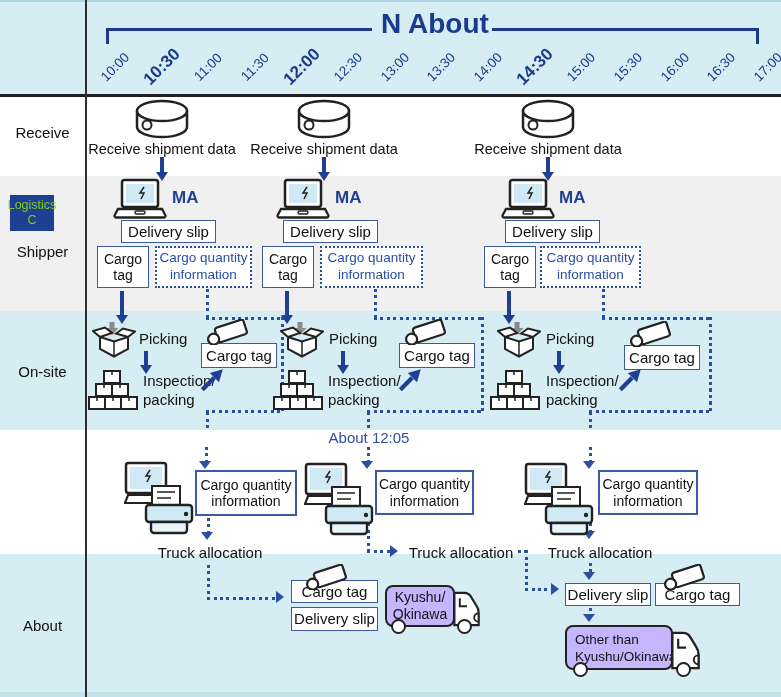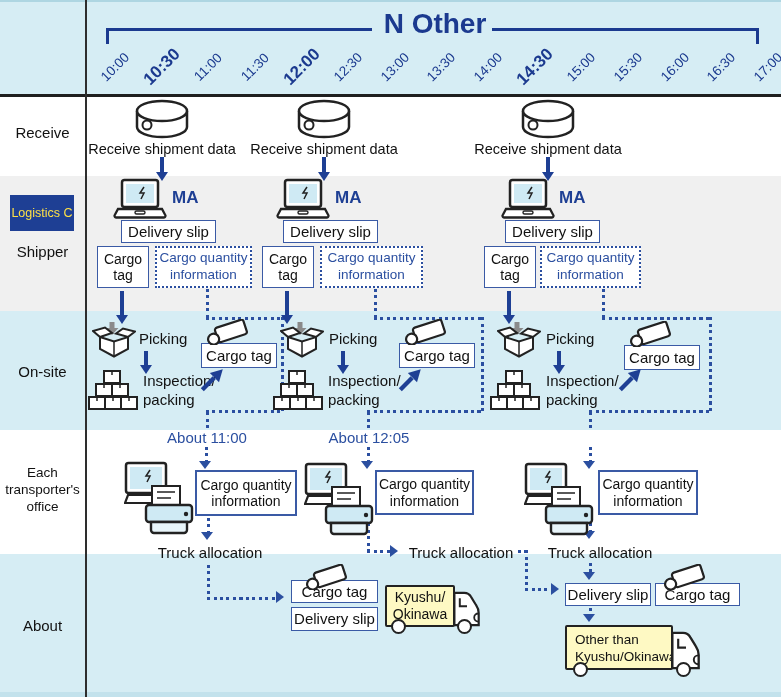--- a/index.html
+++ b/index.html
@@ -2,40 +2,40 @@
 <html><head>
 <meta charset="utf-8">
 <style>
   html,body{margin:0;padding:0;background:#fff;font-family:"Liberation Sans",sans-serif;color:#111;}
   .stage{position:relative;width:781px;height:697px;overflow:hidden;background:#fff;}
   .abs{position:absolute;}
   .band{position:absolute;left:0;width:781px;z-index:0;}
   .vline{position:absolute;left:85px;top:0;width:2px;height:697px;background:#2e2e2e;z-index:6;}
   .hdr-divider{position:absolute;left:0;top:94px;width:781px;height:2.5px;background:#1f1f1f;z-index:5;}
   .lane-label{position:absolute;left:0;width:85px;text-align:center;font-size:15px;color:#111;z-index:3;line-height:1.25;}
-  .logi-box{position:absolute;left:10px;top:195px;width:64px;height:36px;background:#1e3f94;color:#fde047;display:flex;align-items:center;justify-content:center;text-align:center;font-size:12.5px;line-height:1.2;z-index:3;}
+  .logi-box{position:absolute;left:10px;top:195px;width:44px;height:36px;background:#1e3f94;color:#84cc16;display:flex;align-items:center;justify-content:center;text-align:center;font-size:12.5px;line-height:1.2;z-index:3;}
   .title{position:absolute;left:337px;top:8px;width:196px;text-align:center;font-size:28px;font-weight:bold;color:#1b3a8f;z-index:3;}
   .bline{position:absolute;top:28px;height:2.5px;background:#1b3a8f;z-index:2;}
   .btick{position:absolute;top:28px;width:2.5px;height:16px;background:#1b3a8f;z-index:2;}
   .tlabel{position:absolute;white-space:nowrap;transform:translate(-50%,-50%) rotate(-45deg);font-size:13.5px;color:#1b3a8f;z-index:3;}
   .tlabel.tbold{font-size:17px;font-weight:bold;}
   .box{position:absolute;background:#fff;border:1.8px solid #3a5aa5;display:flex;align-items:center;justify-content:center;text-align:center;font-size:15px;line-height:1.15;z-index:2;box-sizing:border-box;}
   .box.f14{font-size:14px;}
   .dbox{position:absolute;background:#fff;border:2.5px dotted #2b4fa0;color:#2b4fa0;display:flex;align-items:center;justify-content:center;text-align:center;font-size:13.5px;line-height:1.25;z-index:2;box-sizing:border-box;}
   .txt{position:absolute;z-index:2;}
   .blue-txt{color:#2b4fa0;}
   .navy-txt{color:#1e3f94;}
   .dv{position:absolute;width:3px;background-image:repeating-linear-gradient(to bottom,#2b4fa0 0 3px,transparent 3px 6.5px);z-index:1;}
   .dh{position:absolute;height:3px;background-image:repeating-linear-gradient(to right,#2b4fa0 0 3px,transparent 3px 6.5px);z-index:1;}
   .sv{position:absolute;width:3.5px;background:#1e3f94;z-index:2;}
   .ahd{position:absolute;width:0;height:0;border-left:6px solid transparent;border-right:6px solid transparent;border-top:8px solid #2b4fa0;z-index:2;}
   .ahr{position:absolute;width:0;height:0;border-top:6px solid transparent;border-bottom:6px solid transparent;border-left:8px solid #2b4fa0;z-index:2;}
   .sahd{position:absolute;width:0;height:0;border-left:6px solid transparent;border-right:6px solid transparent;border-top:9px solid #1e3f94;z-index:2;}
   .icon{position:absolute;z-index:3;}
-  .truck-body{position:absolute;background:#fef9c3;border:2px solid #222;border-radius:2px;font-size:14px;line-height:17px;z-index:2;box-sizing:border-box;display:flex;align-items:center;justify-content:center;text-align:center;}
+  .truck-body{position:absolute;background:#c4b5fd;border:2px solid #222;border-radius:8px;font-size:14px;line-height:17px;z-index:2;box-sizing:border-box;display:flex;align-items:center;justify-content:center;text-align:center;}
   .truck-body.tleft{justify-content:flex-start;text-align:left;padding-left:8px;font-size:13.5px;}
   .wheel{position:absolute;width:15px;height:15px;border-radius:50%;background:#fff;border:2.5px solid #222;z-index:4;box-sizing:border-box;}
 </style>
 </head>
 <body>
 
 <svg width="0" height="0" style="position:absolute">
   <defs>
     <symbol id="sym-drum" viewBox="0 0 56 46">
       <path d="M3 12 v16 a25 10 0 0 0 50 0 v-16" fill="#fff" stroke="#222" stroke-width="2.5"></path>
@@ -102,21 +102,21 @@
   <div class="band" style="top:0;height:96px;background:#d6edf4;border-top:2.5px solid #aed6e2;box-sizing:border-box;"></div>
   <div class="band" style="top:96px;height:80px;background:#ffffff;"></div>
   <div class="band" style="top:176px;height:135px;background:#f0f0f0;"></div>
   <div class="band" style="top:311px;height:119px;background:#d6edf4;"></div>
   <div class="band" style="top:430px;height:124px;background:#ffffff;"></div>
   <div class="band" style="top:554px;height:143px;background:#d6edf4;"></div>
   <div class="band" style="top:692px;height:5px;background:#c3e2ec;"></div>
   <div class="hdr-divider"></div>
   <div class="vline"></div>
 
-  <div class="title">N Other</div>
+  <div class="title">N About</div>
   <div class="bline" style="left:106px;width:266px;"></div>
   <div class="bline" style="left:492px;width:266px;"></div>
   <div class="btick" style="left:106px;"></div>
   <div class="btick" style="left:756px;"></div>
   <div class="abs" style="left:0;top:0;width:781px;height:96px;">
       <div class="tlabel" style="left: 115px; top: 67px;">10:00</div>
       <div class="tlabel tbold" style="left: 161.64px; top: 67px;">10:30</div>
       <div class="tlabel" style="left: 208.28px; top: 67px;">11:00</div>
       <div class="tlabel" style="left: 254.92px; top: 67px;">11:30</div>
       <div class="tlabel tbold" style="left: 301.56px; top: 67px;">12:00</div>
@@ -129,21 +129,20 @@
       <div class="tlabel" style="left: 628.04px; top: 67px;">15:30</div>
       <div class="tlabel" style="left: 674.68px; top: 67px;">16:00</div>
       <div class="tlabel" style="left: 721.32px; top: 67px;">16:30</div>
       <div class="tlabel" style="left: 767.96px; top: 67px;">17:00</div>
     </div>
 
   <div class="lane-label" style="top:124px;">Receive</div>
   <div class="logi-box">Logistics C</div>
   <div class="lane-label" style="top:243px;">Shipper</div>
   <div class="lane-label" style="top:363px;">On-site</div>
-  <div class="lane-label" style="top:465px;font-size:13.5px;">Each transporter's office</div>
   <div class="lane-label" style="top:617px;">About</div>
 
   <svg class="icon" style="left:134px;top:99px" width="56" height="46">
       <use href="#sym-drum"></use>
     </svg>
   <svg class="icon" style="left:296px;top:99px" width="56" height="46">
       <use href="#sym-drum"></use>
     </svg>
   <svg class="icon" style="left:520px;top:99px" width="56" height="46">
       <use href="#sym-drum"></use>
@@ -251,21 +250,20 @@
   <svg class="icon" style="left:203px;top:319px" width="46" height="26">
       <use href="#sym-tag"></use>
     </svg>
   <svg class="icon" style="left:401px;top:319px" width="46" height="26">
       <use href="#sym-tag"></use>
     </svg>
   <svg class="icon" style="left:626px;top:321px" width="46" height="26">
       <use href="#sym-tag"></use>
     </svg>
 
-  <div class="txt blue-txt" style="left:132px;top:429px;width:150px;text-align:center;font-size:15px;">About 11:00</div>
   <div class="txt blue-txt" style="left:294px;top:429px;width:150px;text-align:center;font-size:15px;">About 12:05</div>
   <div class="dv" style="left:205px;top:447px;height:14px;"></div>
     <div class="ahd" style="left:199px;top:461px;"></div>
   <div class="dv" style="left:367px;top:447px;height:14px;"></div>
     <div class="ahd" style="left:361px;top:461px;"></div>
   <div class="dv" style="left:589px;top:447px;height:14px;"></div>
     <div class="ahd" style="left:583px;top:461px;"></div>
 
   <svg class="icon" style="left:124px;top:461px" width="74" height="76">
       <use href="#sym-lp"></use>

